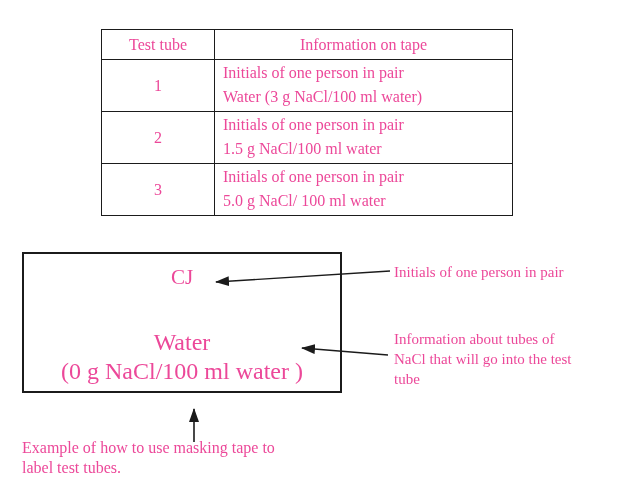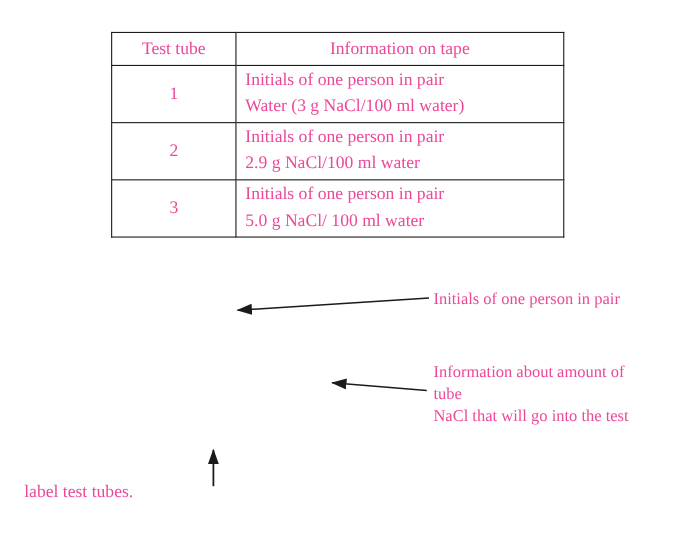--- a/index.html
+++ b/index.html
@@ -86,43 +86,49 @@
         <td class="num">1</td>
         <td class="info">
           <div class="cell-line">Initials of one person in pair</div>
           <div class="cell-line">Water (3 g NaCl/100 ml water)</div>
         </td>
       </tr>
       <tr>
         <td class="num">2</td>
         <td class="info">
           <div class="cell-line">Initials of one person in pair</div>
-          <div class="cell-line">2.9 g NaCl/100 ml water</div>
+          <div class="cell-line">1.5 g NaCl/100 ml water</div>
         </td>
       </tr>
       <tr>
         <td class="num">3</td>
         <td class="info">
           <div class="cell-line">Initials of one person in pair</div>
           <div class="cell-line">5.0 g NaCl/ 100 ml water</div>
         </td>
       </tr>
     </tbody>
   </table>
 
+  <div class="label-box">
+    <div class="label-initials">CJ</div>
+    <div class="label-solution">Water</div>
+    <div class="label-detail">(0 g NaCl/100 ml water )</div>
+  </div>
 
   <div class="note note-initials">Initials of one person in pair</div>
 
   <div class="note note-nacl">
-    <div class="note-line">Information about amount of</div>
+    <div class="note-line">Information about tubes of</div>
+    <div class="note-line">NaCl that will go into the test</div>
     <div class="note-line">tube</div>
-    <div class="note-line">NaCl that will go into the test</div>
   </div>
 
   <div class="caption">
+    <div class="caption-line">Example of how to use masking tape to</div>
     <div class="caption-line">label test tubes.</div>
   </div>
 
   <svg class="arrows" width="627" height="490" viewBox="0 0 627 490" xmlns="http://www.w3.org/2000/svg">
     <defs>
       <marker id="ah" markerUnits="userSpaceOnUse" markerWidth="16" markerHeight="12" refX="13" refY="5" orient="auto">
         <path d="M0,0 L14,5 L0,10 Z" fill="#1b1b1b"></path>
       </marker>
     </defs>
     <line x1="390" y1="271" x2="216" y2="282" stroke="#1b1b1b" stroke-width="1.4" marker-end="url(#ah)"></line>

